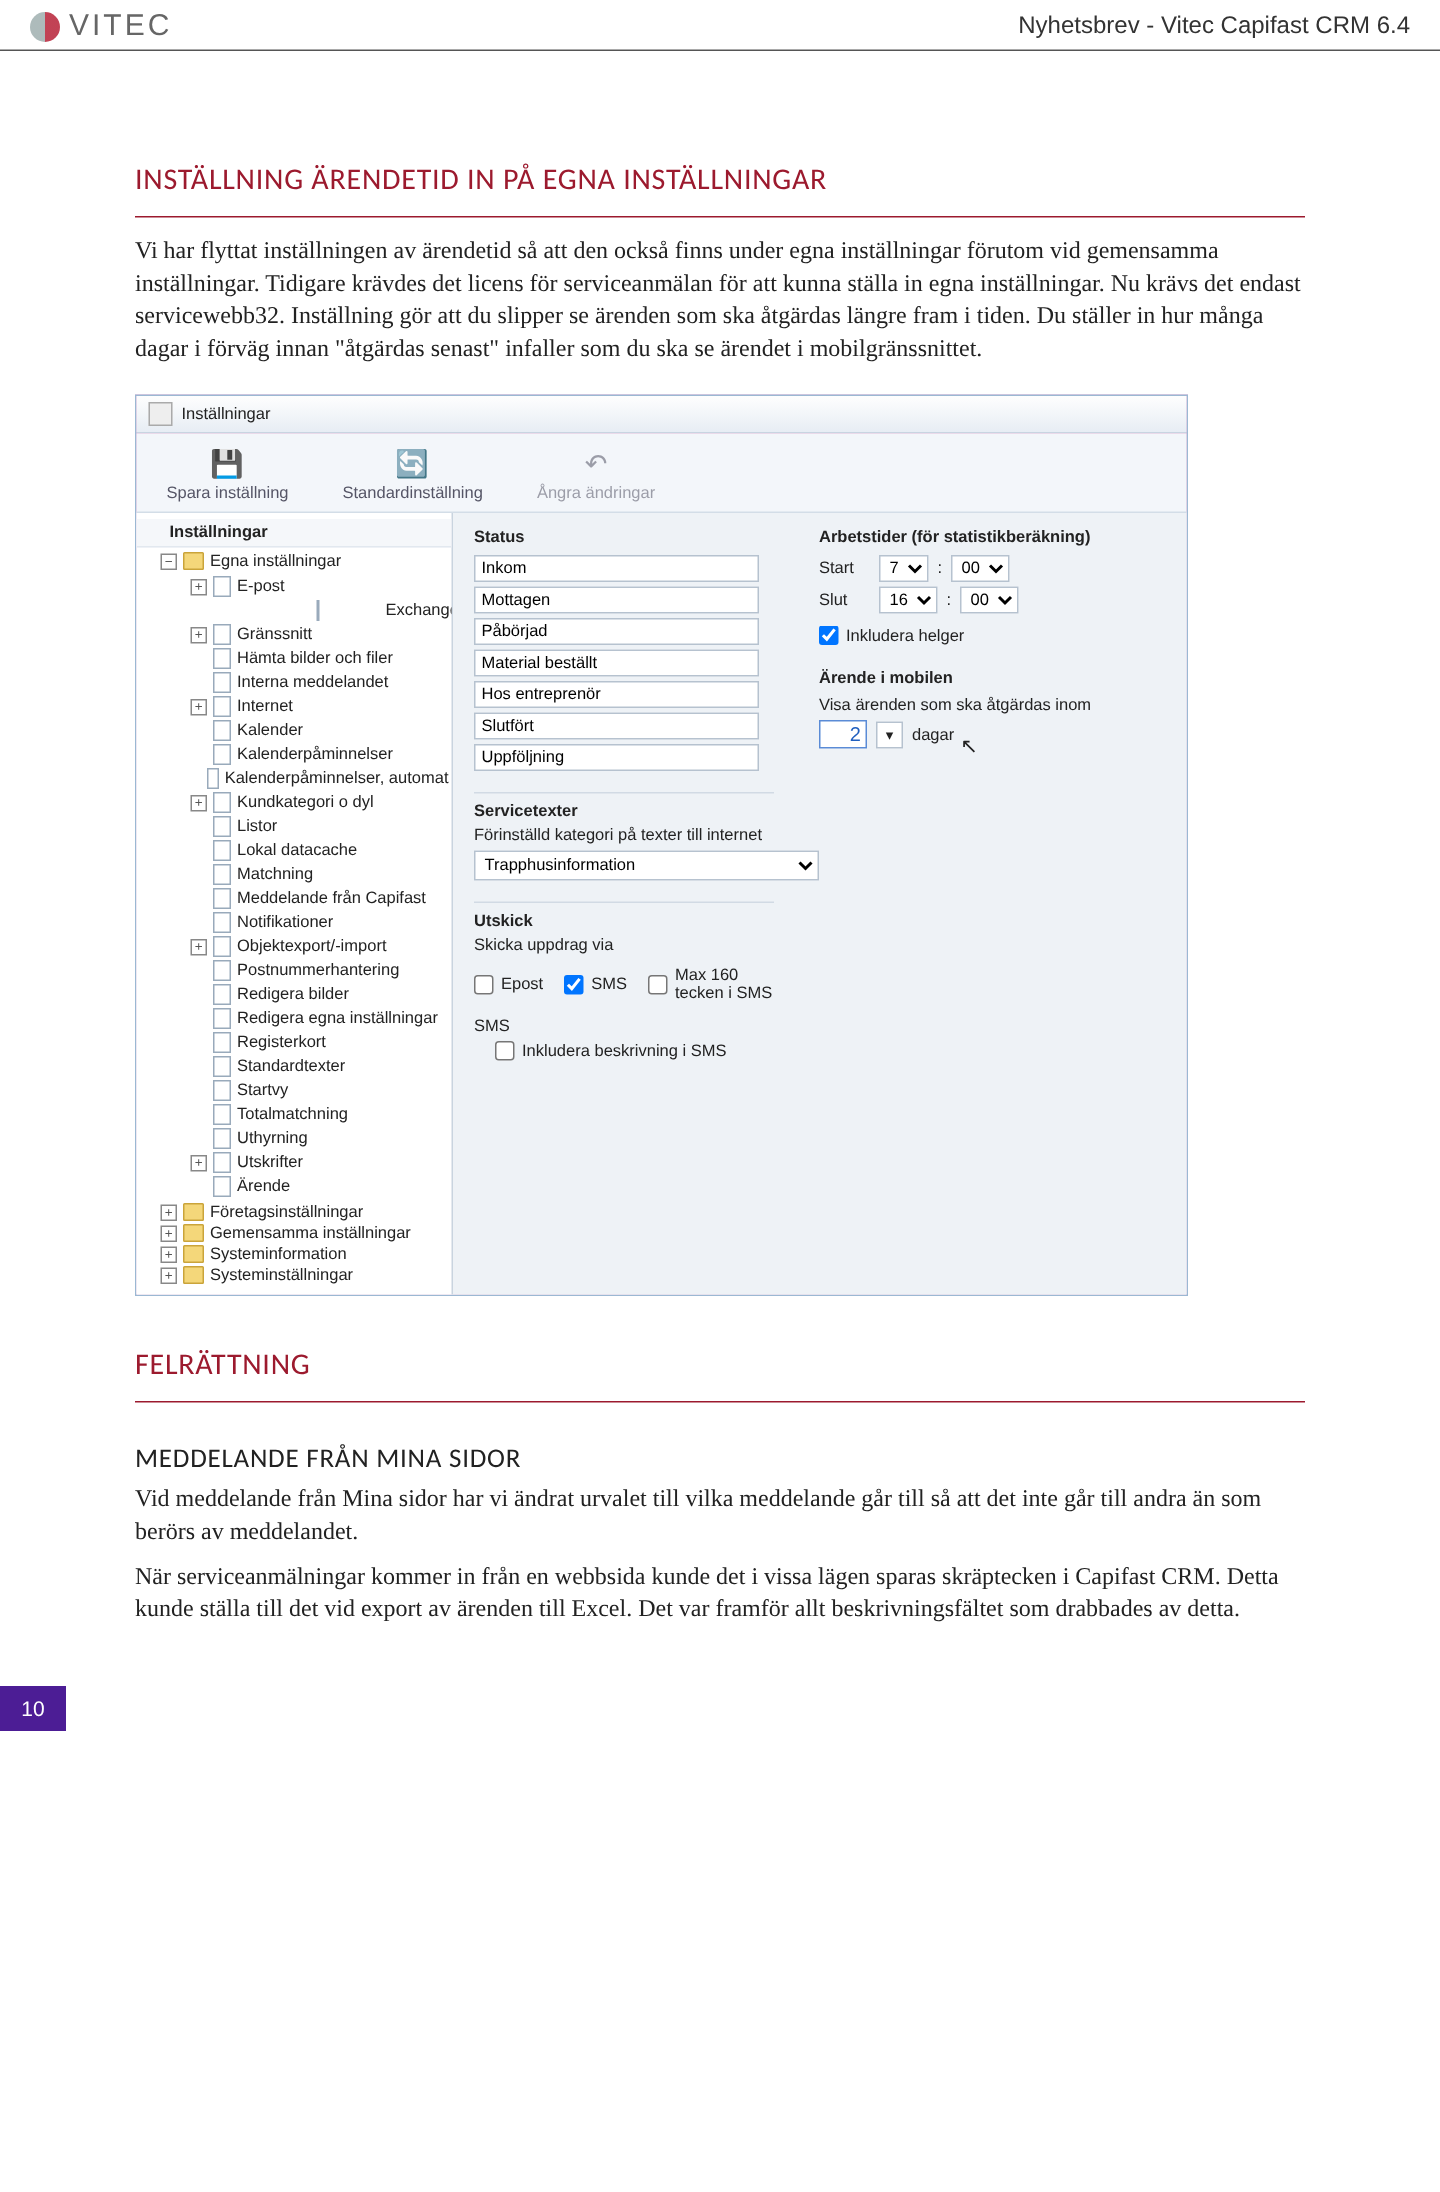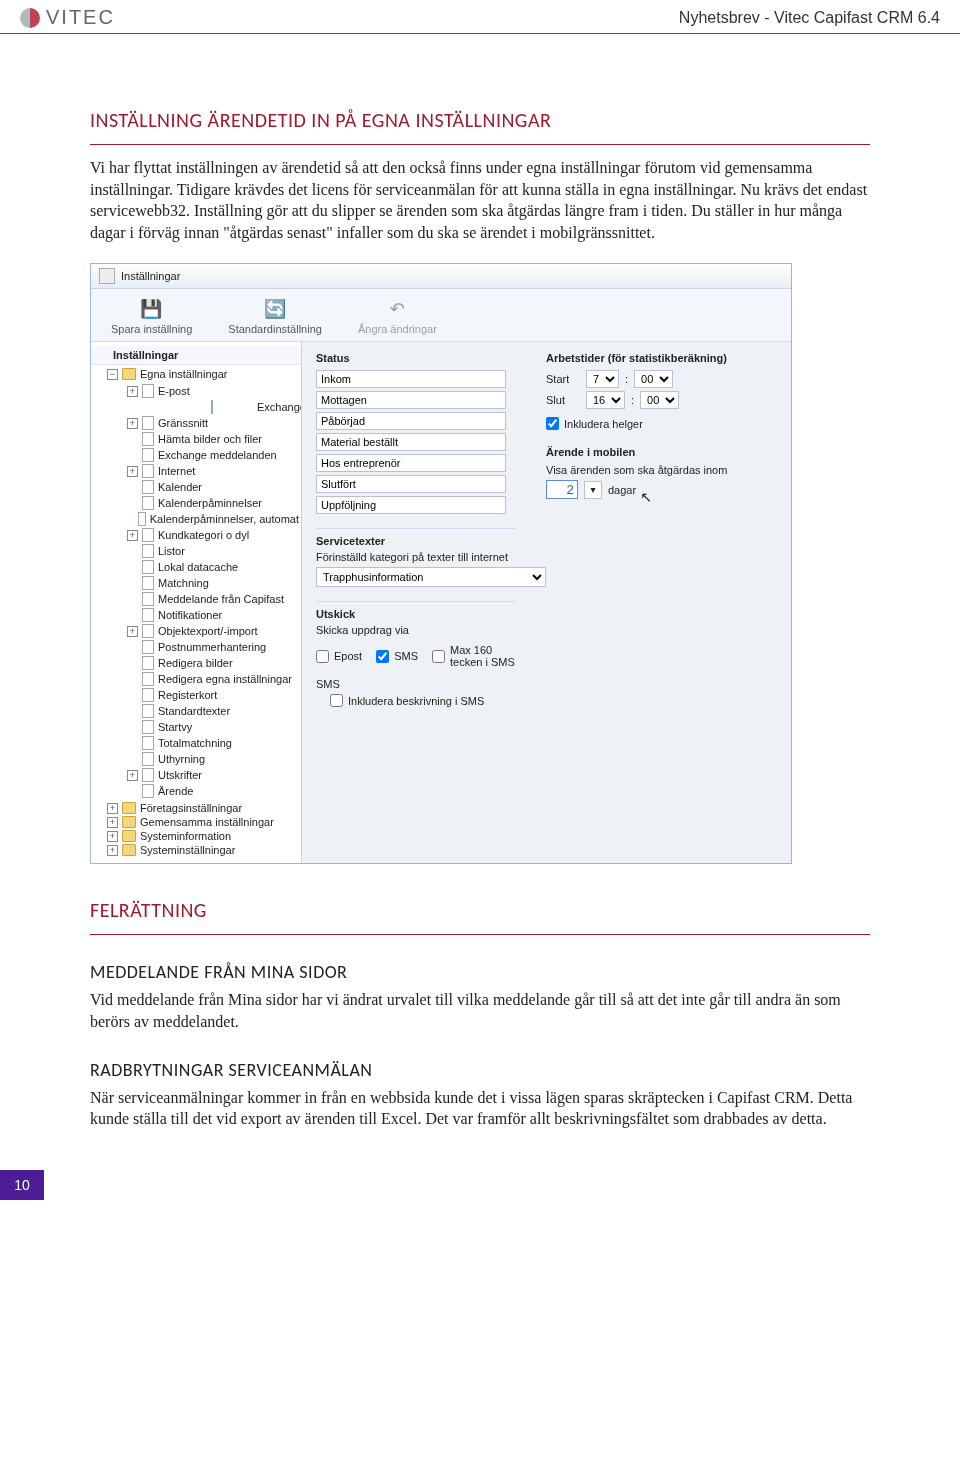--- a/index.html
+++ b/index.html
@@ -242,21 +242,21 @@
                 <span>Gränssnitt</span>
               </li>
               <li style="padding-left: 12px;">
                 <span style="width: 11px; display: inline-block;"></span>
                 <span class="file"></span>
                 <span>Hämta bilder och filer</span>
               </li>
               <li style="padding-left: 12px;">
                 <span style="width: 11px; display: inline-block;"></span>
                 <span class="file"></span>
-                <span>Exchange meddelanden</span>
+                <span>Interna meddelandet</span>
               </li>
               <li style="padding-left: 12px;">
                 <span class="exp">+</span>
                 <span class="file"></span>
                 <span>Internet</span>
               </li>
               <li style="padding-left: 12px;">
                 <span style="width: 11px; display: inline-block;"></span>
                 <span class="file"></span>
                 <span>Kalender</span>
@@ -456,17 +456,16 @@
         </div>
       </div>
     </div>
   </div>
 
   <h2 class="section">FELRÄTTNING</h2>
 
   <h3 class="sub">MEDDELANDE FRÅN MINA SIDOR</h3>
   <p class="body">Vid meddelande från Mina sidor har vi ändrat urvalet till vilka meddelande går till så att det inte går till andra än som berörs av meddelandet.</p>
 
-  <h3 class="sub">RADBRYTNINGAR SERVICEANMÄLAN</h3>
   <p class="body">När serviceanmälningar kommer in från en webbsida kunde det i vissa lägen sparas skräptecken i Capifast CRM. Detta kunde ställa till det vid export av ärenden till Excel. Det var framför allt beskrivningsfältet som drabbades av detta.</p>
 
   <div class="page-number">10</div>
 </div>
 
 </body></html>

